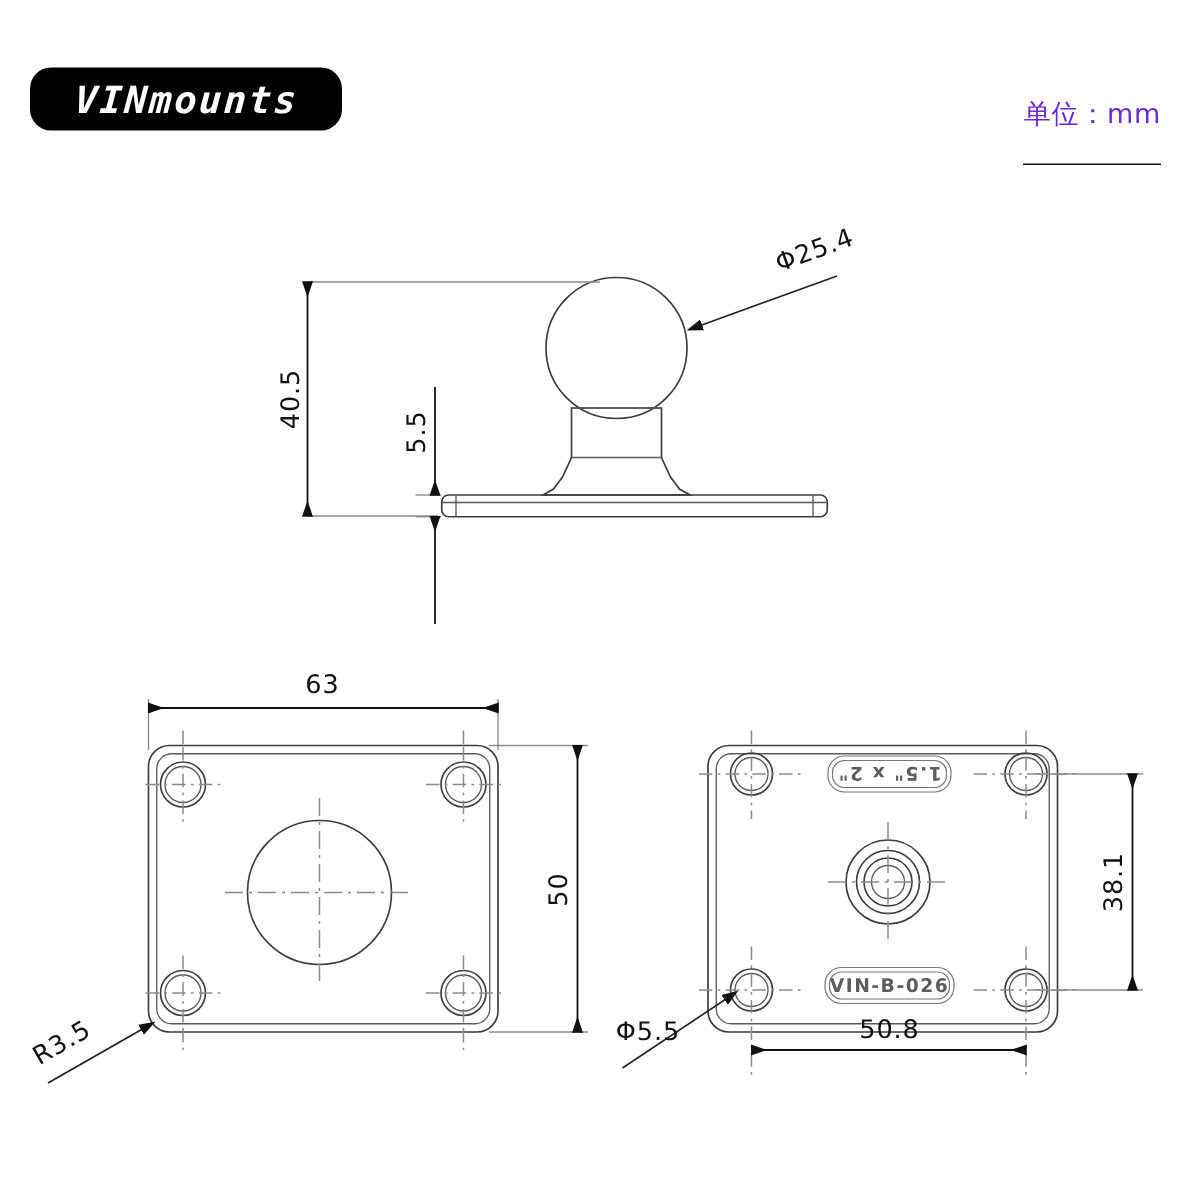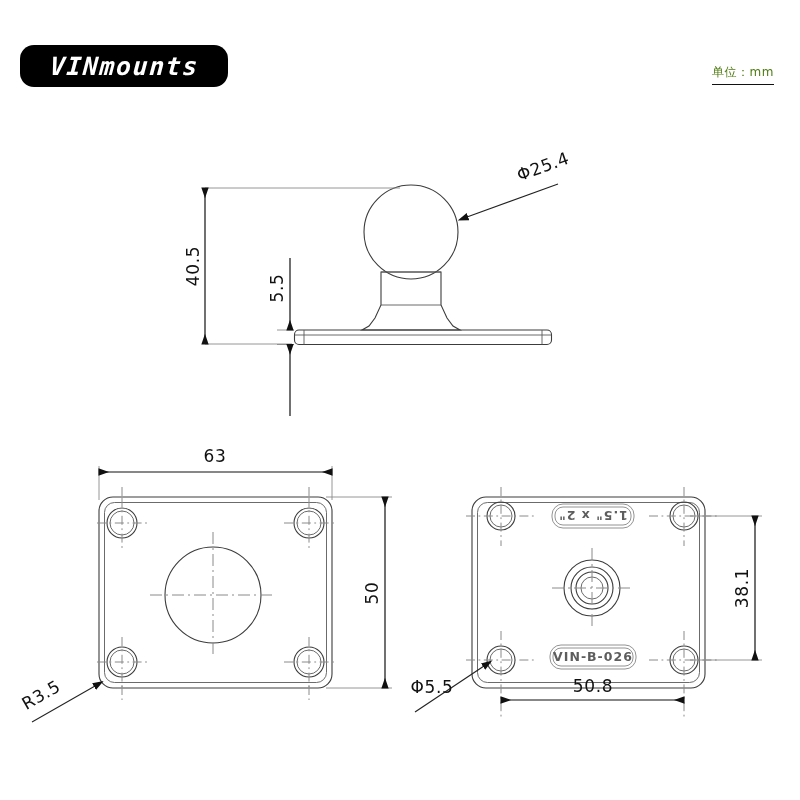--- a/index.html
+++ b/index.html
@@ -40,24 +40,24 @@
     letter-spacing: 1.5px;
     font-style: italic;
     transform: skewX(-4deg);
     white-space: nowrap;
   }
   
   #unit-note {
     position: absolute;
     right: 26px;
     top: 64px;
-    font-size: 12px;
-    color: #4d7c0f;
+    font-size: 18px;
+    color: #6d28d9;
     border-bottom: 1.6px solid #111;
-    padding-bottom: 3px;
+    padding-bottom: 21px;
     letter-spacing: 0.5px;
     white-space: nowrap;
   }
   
   svg#drawing {
     position: absolute;
     left: 0; top: 0;
     width: 800px;
     height: 800px;
   }

